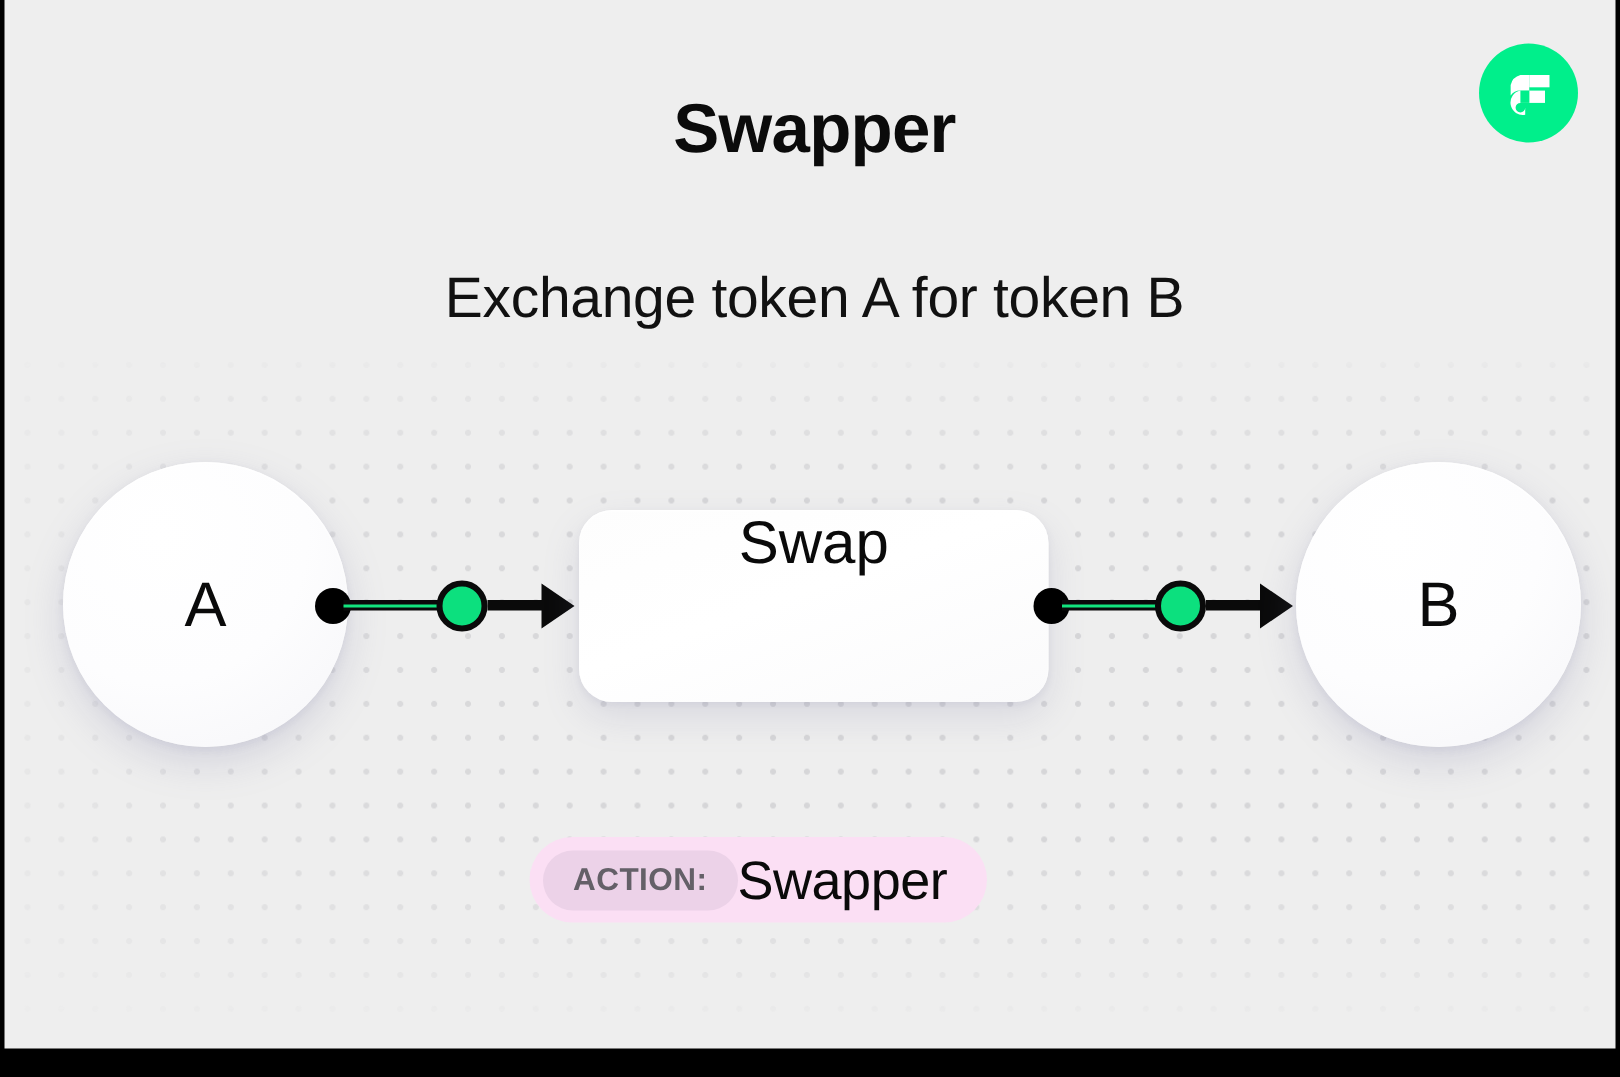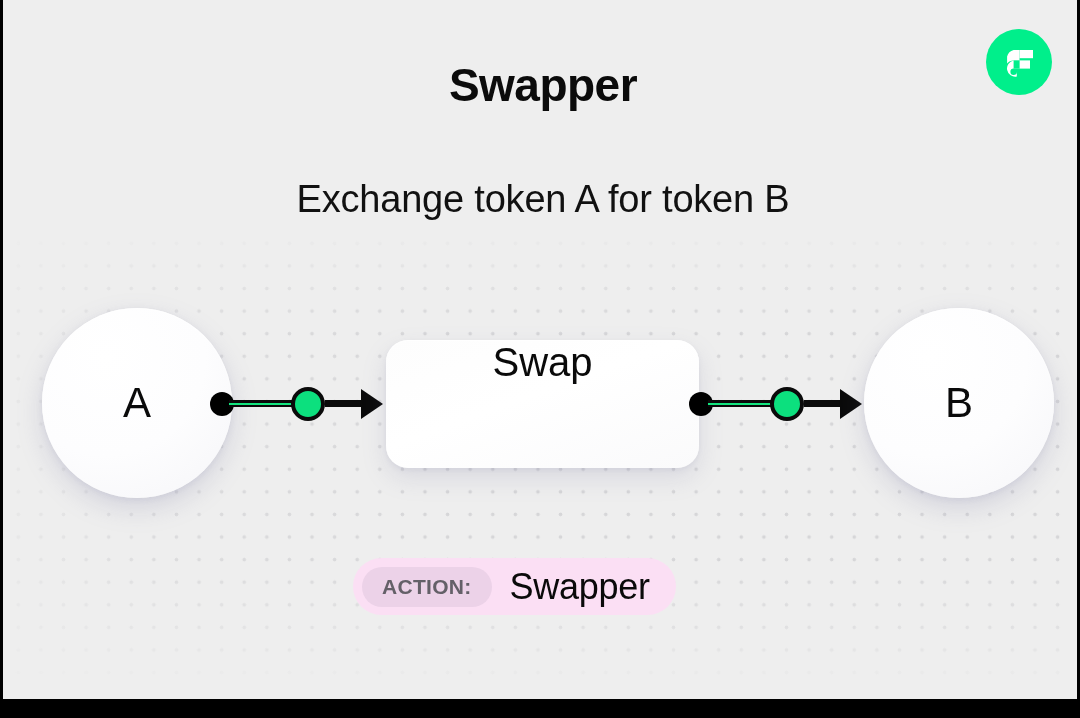--- a/index.html
+++ b/index.html
@@ -142,21 +142,20 @@
 
   
   #action-badge {
     position:absolute;
     left:350px; top:558px;
     height:57px;
     border-radius:29px;
     background:#fbdff4;
     display:flex; align-items:center;
     padding:0 26px 0 9px;
-    gap:18px;
   }
   #action-label {
     background:#ecd2e8;
     border-radius:21px;
     padding:8px 20px;
     font-size:21px; font-weight:bold;
     color:#646068;
     letter-spacing:.3px;
   }
   #action-value {

